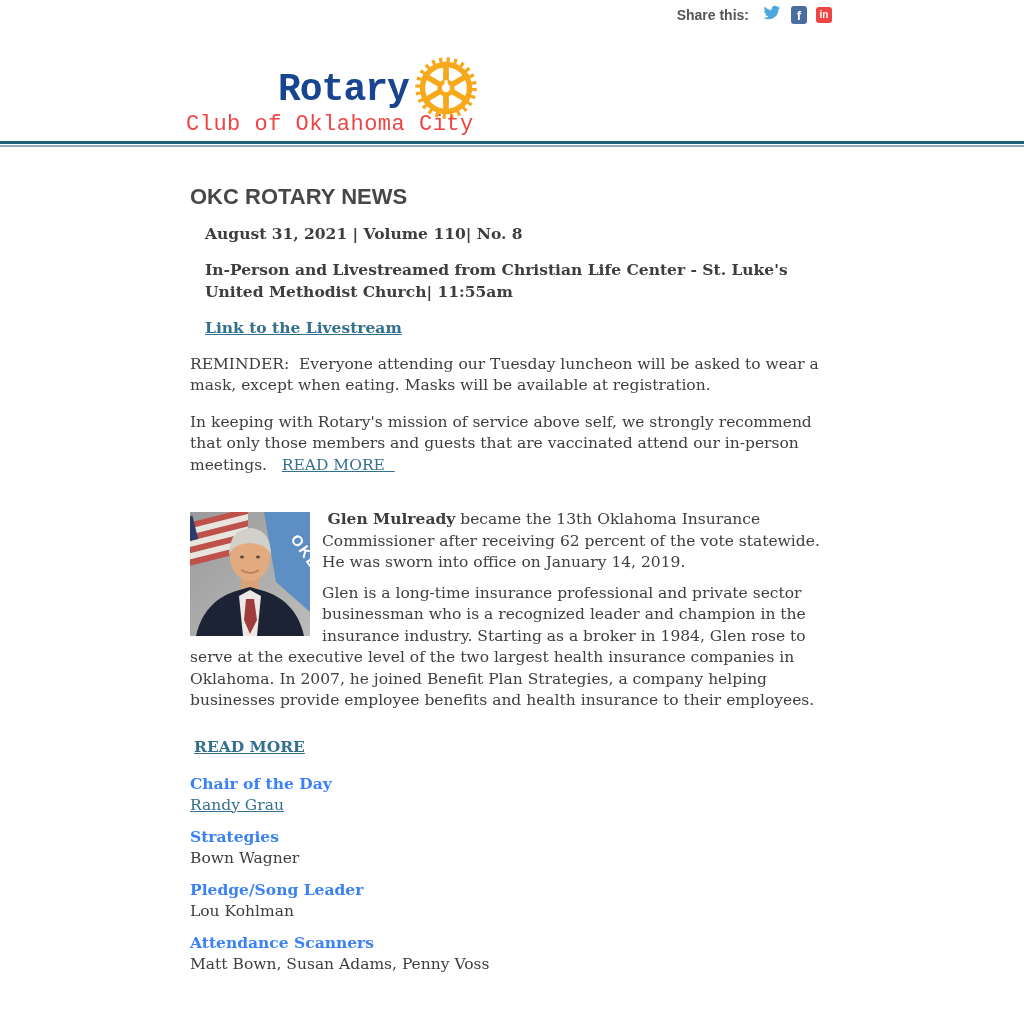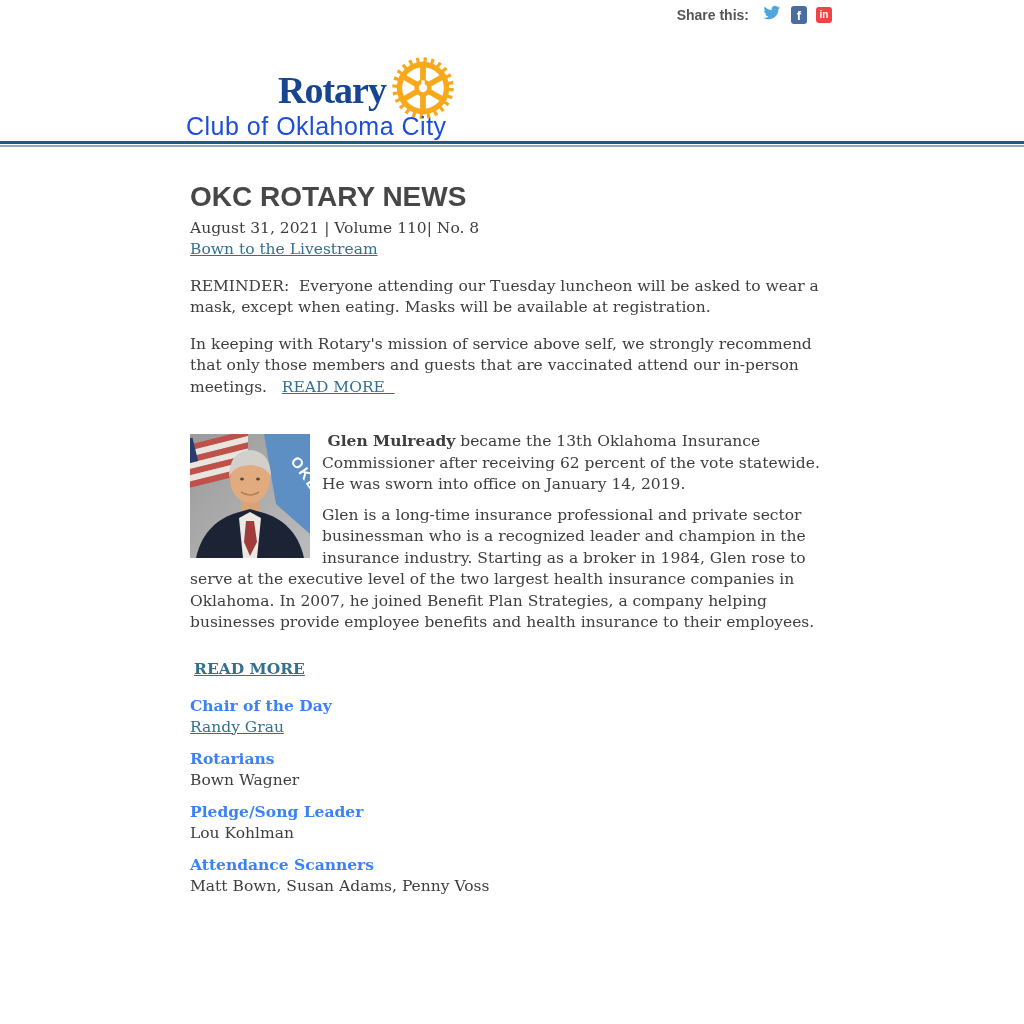--- a/index.html
+++ b/index.html
@@ -23,42 +23,42 @@
     width:16px;height:16px;border-radius:3px;
     display:inline-flex;align-items:center;justify-content:center;
     font-family:"Liberation Sans", sans-serif;font-weight:bold;color:#fff;
   }
   .fb{background:#4a6d9f;font-size:13px;line-height:16px;padding-top:2px;border-radius:3px 3px 3px 3px;}
   .li{background:#ef4444;font-size:10px;}
   
   .logo{position:absolute;top:56px;left:186px;}
   .wordmark-row{display:flex;align-items:center;gap:5px;margin-left:92px;}
   .wordmark{
-    font-family:Liberation Serif, serif;font-weight:bold;
+    font-family:Liberation Mono, monospace;font-weight:bold;
     font-size:38px;color:#17458f;letter-spacing:-1px;line-height:1;
   }
   .logo-sub{
-    font-family:Liberation Sans, sans-serif;
-    font-size:25px;color:#1d4ed8;margin-top:-12px;letter-spacing:0.5px;
+    font-family:Liberation Mono, monospace;
+    font-size:22px;color:#ef4444;margin-top:-12px;letter-spacing:0.5px;
   }
   
   .divider{position:absolute;top:141px;left:0;width:1024px;}
   .divider .d1{height:3px;background:#1e5f78;}
   .divider .d2{height:2px;background:#93aabb;margin-top:1px;}
   
   .content{
     position:absolute;top:186px;left:190px;width:646px;
     font-size:15.5px;line-height:21.5px;
   }
   h1.news-title{
     font-family:"Liberation Sans", sans-serif;
-    font-size:28px;font-weight:bold;color:#474747;
+    font-size:22px;font-weight:bold;color:#474747;
     margin:0 0 10px 0;
   }
-  .meta div{margin:0;}
+  .meta div{margin:15px;font-weight:bold;}
   a.lnk{color:#33708f;text-decoration:underline;cursor:pointer;}
   p.para{margin:15px 0 0 0;}
   .speaker{margin-top:32px;}
   .portrait{
     float:left;width:120px;height:124px;margin:4px 12px 6px 0;
   }
   .bio-p{margin:0 0 9px 0;}
   .clear{clear:both;}
   .read-more-row{margin:15px 0 0 4px;font-weight:bold;}
   .roles{margin-top:16px;}
@@ -110,21 +110,22 @@
   <div class="d1"></div>
     <div class="d2"></div>
 </div>
 
 <div class="content">
 
   <h1 class="news-title">OKC ROTARY NEWS</h1>
 
   <div class="meta">
     <div>August 31, 2021 | Volume 110| No. 8</div>
-    <div><a class="lnk">Bown to the Livestream</a></div>
+    <div>In-Person and Livestreamed from Christian Life Center - St. Luke's United Methodist Church| 11:55am</div>
+    <div><a class="lnk">Link to the Livestream</a></div>
   </div>
 
   <p class="para">REMINDER:&nbsp; Everyone attending our Tuesday luncheon will be asked to wear a mask, except when eating. Masks will be available at registration.</p>
 
   <p class="para"><span>In keeping with Rotary's mission of service above self, we strongly recommend that only those members and guests that are vaccinated attend our in-person meetings.&nbsp;&nbsp; </span><a class="lnk">READ MORE&nbsp;&nbsp;</a></p>
 
   <div class="speaker">
     <span class="portrait">
       <svg viewBox="0 0 120 124" width="120" height="124" aria-hidden="true">
         <defs>
@@ -176,21 +177,21 @@
   </div>
 
   <div class="read-more-row"><a class="lnk">READ MORE</a></div>
 
   <div class="roles">
     <div class="role">
       <div class="role-title">Chair of the Day</div>
       <div><a class="lnk">Randy Grau</a></div>
     </div>
     <div class="role">
-      <div class="role-title">Rotarians</div>
+      <div class="role-title">Strategies</div>
       <div>Bown Wagner</div>
     </div>
     <div class="role">
       <div class="role-title">Pledge/Song Leader</div>
       <div>Lou Kohlman</div>
     </div>
     <div class="role">
       <div class="role-title">Attendance Scanners</div>
       <div>Matt Bown, Susan Adams, Penny Voss</div>
     </div>

